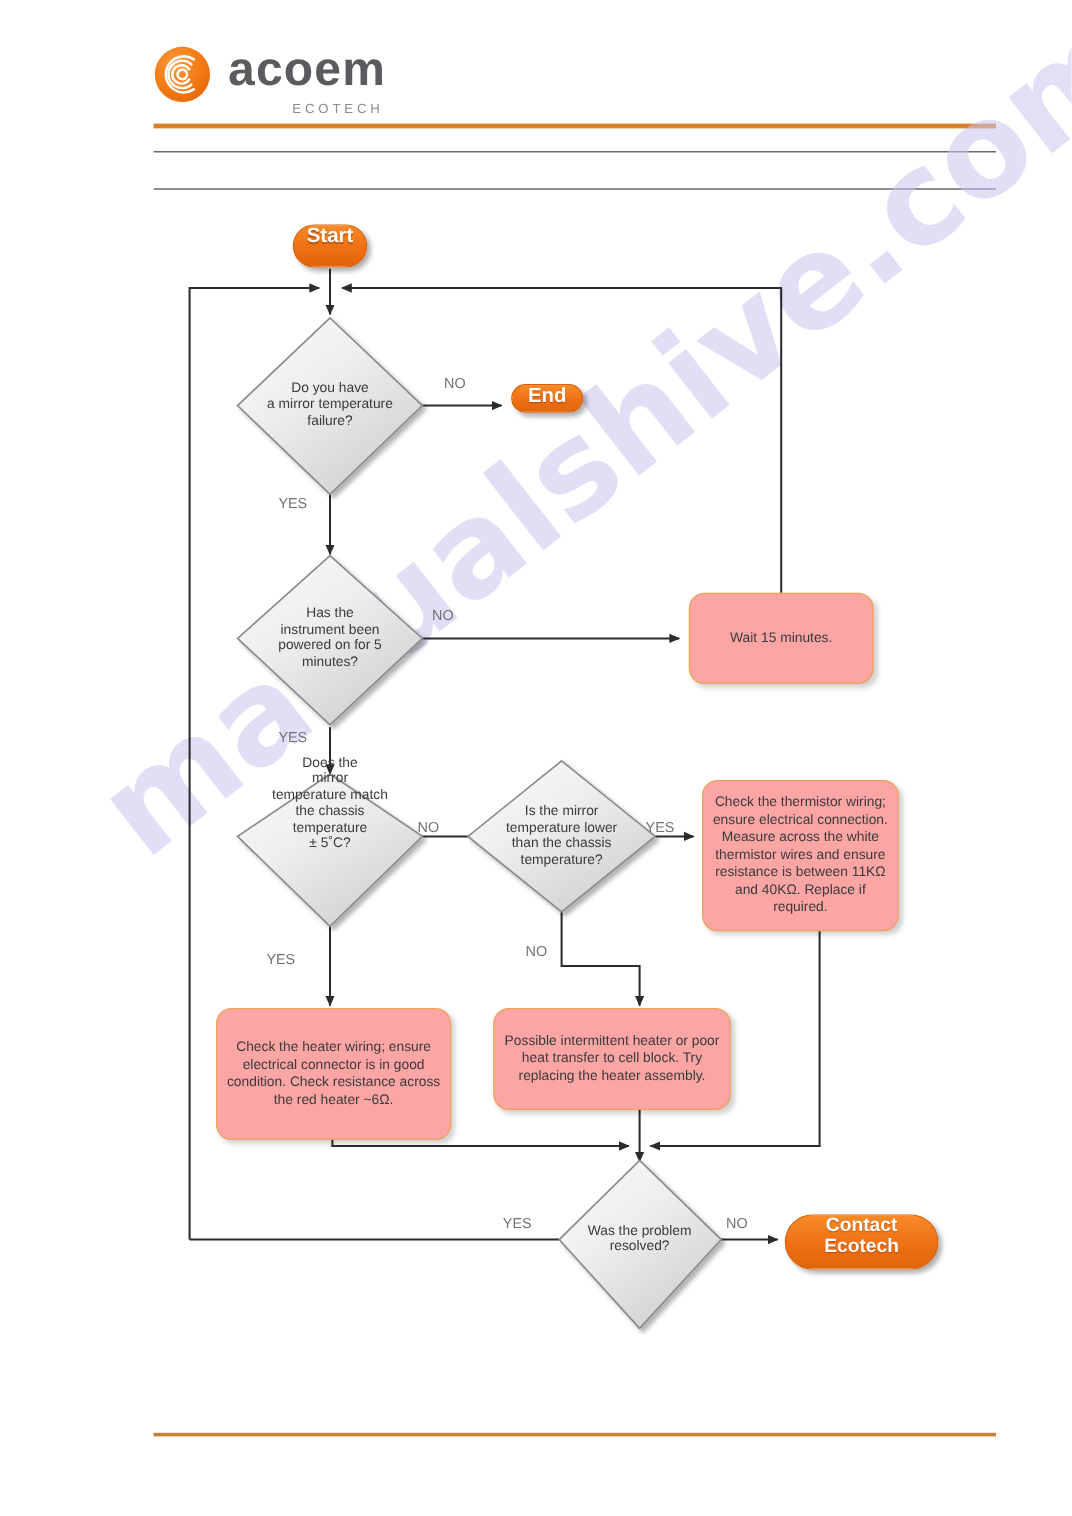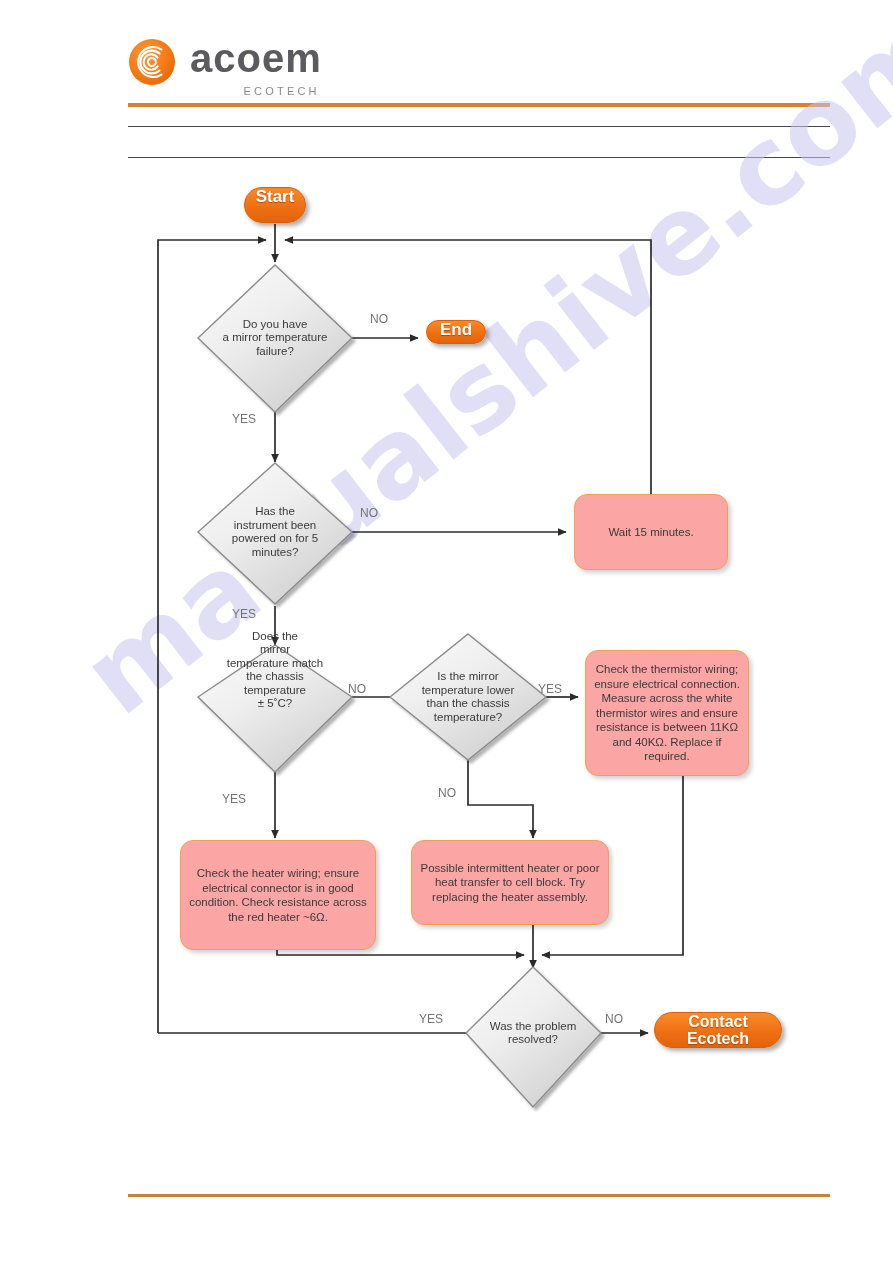--- a/index.html
+++ b/index.html
@@ -183,21 +183,21 @@
     </svg>
 
     <div class="node pill" style="left:244px;top:187px;width:62px;height:36px;font-size:17px;">
       <span>Start</span>
     </div>
 
     <div class="node pill" style="left:426px;top:320px;width:60px;height:24px;font-size:17px;">
       <span>End</span>
     </div>
 
-    <div class="node pill" style="left:654px;top:1012px;width:128px;height:36px;font-size:16px;white-space:pre-line;">
+    <div class="node pill" style="left:654px;top:1012px;width:128px;height:46px;font-size:16px;white-space:pre-line;">
       <span>Contact
 Ecotech</span>
     </div>
 
     <div class="diamond-label" style="left:198px;top:303px;width:154px;height:70px;white-space:pre-line;">Do you have
 a mirror temperature
 failure?</div>
 
     <div class="diamond-label" style="left:198px;top:492px;width:154px;height:80px;white-space:pre-line;">Has the
 instrument been

